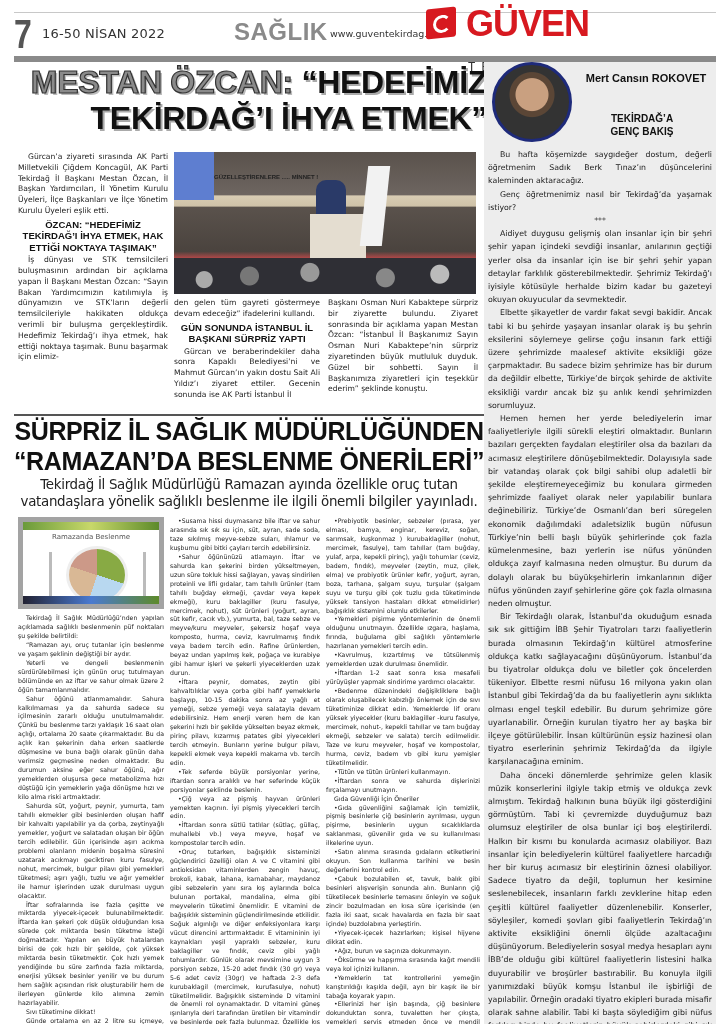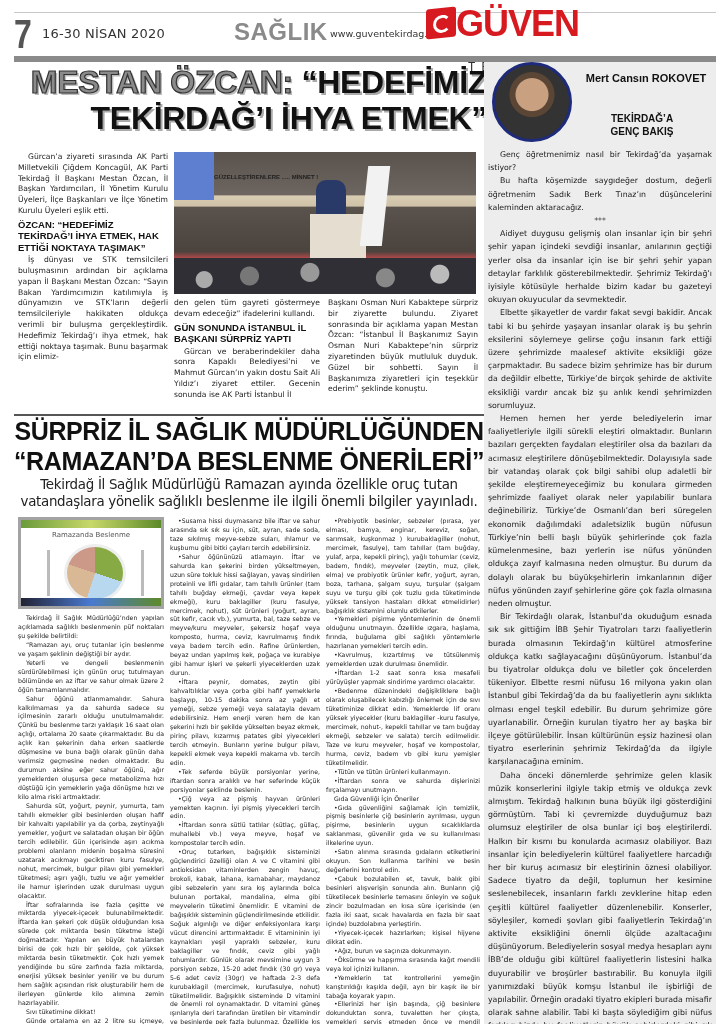--- a/index.html
+++ b/index.html
@@ -8,48 +8,48 @@
   
   .topline { position: absolute; left: 14px; right: 0; top: 12px; height: 1px; background: #c8c8c8; }
   .hdr { position: absolute; left: 14px; top: 14px; width: 702px; height: 38px; }
   .pagenum { position: absolute; left: 0; top: 0; font: bold 40px/40px "Liberation Sans", sans-serif; color: #555; transform: scaleX(0.8); transform-origin: left; }
   .hdate { position: absolute; left: 28px; top: 12px; font: 13px "DejaVu Sans", sans-serif; color: #333; letter-spacing: 0.2px; }
   .section { position: absolute; left: 220px; top: 4px; font: bold 24px "Liberation Sans", sans-serif; color: #8a8a8a; letter-spacing: 0.5px; }
   .url { position: absolute; left: 316px; top: 14px; font: 9.5px "DejaVu Sans", sans-serif; color: #333; }
   .logo { position: absolute; left: 400px; top: -6px; width: 302px; height: 50px; }
   .logo-flag { position: absolute; left: 12px; top: 0; width: 30px; height: 30px; background: #d71920; transform: skewY(-6deg); border-radius: 3px; }
   .logo-flag::after { content: ""; position: absolute; left: 7px; top: 7px; width: 12px; height: 12px; border-radius: 50%; border: 3px solid #fff; border-right-color: transparent; }
-  .logo-word { position: absolute; left: 42px; top: -2px; font: bold 36px/36px "Liberation Sans", sans-serif; color: #d71920; letter-spacing: -1px; }
+  .logo-word { position: absolute; left: 42px; top: -2px; font: bold 36px/36px "Liberation Sans", sans-serif; color: #d71920; letter-spacing: -1px; padding-left: 10px; }
   .logo-sub { position: absolute; left: 54px; top: 36px; font: 12px "DejaVu Sans Mono", monospace; color: #333; letter-spacing: 6px; margin-top: 16px; }
   .hdr-rule { position: absolute; left: 14px; right: 0; top: 56px; height: 6px; background: #8a8a8a; }
 
   
   .hl1 { position: absolute; left: 22px; top: 64px; width: 465px; text-align: right; font: 900 32px/36px "Liberation Sans", sans-serif; letter-spacing: -0.3px; }
   .hl1 .g { color: #8a8a8a; -webkit-text-stroke: 1.2px #333; text-shadow: 2px 2px 0 #bbb; }
   .hl1 .b { color: #111; text-shadow: 2px 2px 0 #aaa; }
 
   
   .col { position: absolute; font: 7.6px/10.8px "DejaVu Sans", sans-serif; text-align: justify; color: #222; }
   .col p { text-indent: 10px; }
-  .col .sub { text-indent: 0; text-align: left; font: bold 9.5px/11.5px "Liberation Sans", sans-serif; color: #111; margin: 2px 0; }
+  .col .sub { text-indent: 0; text-align: center; font: bold 9.5px/11.5px "Liberation Sans", sans-serif; color: #111; margin: 2px 0; }
   .photo1 { position: absolute; left: 174px; top: 152px; width: 302px; height: 142px; background: linear-gradient(180deg, #5a524c 0%, #6d6560 30%, #d8ccb3 31%, #cfc2a8 38%, #5a524c 39%, #4a433e 70%, #b64848 75%, #7a6c66 100%); overflow: hidden; }
   .photo1 .screen { position: absolute; left: 0; top: 0; width: 40px; height: 48px; background: #5e7ed0; }
   .photo1 .banner { position: absolute; left: 40px; top: 22px; width: 120px; font: bold 6px "Liberation Sans", sans-serif; color: #222; }
   .photo1 .podium { position: absolute; left: 136px; top: 62px; width: 56px; height: 80px; background: #e4ddd0; }
   .photo1 .speaker { position: absolute; left: 142px; top: 28px; width: 30px; height: 38px; background: #2a3a68; border-radius: 10px 10px 2px 2px; }
   .photo1 .flag { position: absolute; left: 190px; top: 14px; width: 22px; height: 80px; background: #f2f2f2; transform: skewX(-6deg); }
   .photo1 .crowd { position: absolute; left: 0; bottom: 0; width: 100%; height: 36px; background: radial-gradient(circle at 10% 60%, #aaa 8px, transparent 9px), radial-gradient(circle at 25% 50%, #777 9px, transparent 10px), radial-gradient(circle at 45% 40%, #999 9px, transparent 10px), radial-gradient(circle at 70% 55%, #888 9px, transparent 10px), radial-gradient(circle at 88% 45%, #bbb 9px, transparent 10px), #2f2f35; }
 
   .sep1 { position: absolute; left: 14px; top: 414px; width: 470px; height: 2px; background: #555; }
 
   
   .hl2 { position: absolute; left: 14px; top: 416px; width: 470px; text-align: center; font: 900 25px/30px "Liberation Sans", sans-serif; color: #111; letter-spacing: -0.4px; }
   .deck { position: absolute; left: 14px; top: 476px; width: 470px; text-align: center; font: 13.4px/17px "DejaVu Sans", sans-serif; color: #222; letter-spacing: -0.3px; }
 
-  .photo2 { position: absolute; left: 18px; top: 517px; width: 146px; height: 92px; background: #fff; border: 3px solid #a3a3a3; overflow: hidden; }
+  .photo2 { position: absolute; left: 18px; top: 517px; width: 146px; height: 92px; background: #fff; border: 5px solid #a3a3a3; overflow: hidden; }
   .photo2 .topbar { position: absolute; left: 0; top: 0; width: 100%; height: 8px; background: linear-gradient(90deg, #6a9a3a, #c8d86a, #5d8a2a); }
   .photo2 .botbar { position: absolute; left: 0; bottom: 0; width: 100%; height: 8px; background: linear-gradient(90deg, #223, #4a7ad0, #5d8a2a); }
   .photo2 .ttl { position: absolute; left: 0; top: 11px; width: 100%; text-align: center; font: 7px "DejaVu Sans", sans-serif; color: #555; }
   .photo2 .plate { position: absolute; left: 43px; top: 24px; width: 62px; height: 58px; border-radius: 50%; background: conic-gradient(#8a4 0 30%, #b8d8f0 30% 55%, #d9b895 55% 80%, #c98 80% 100%); border: 3px solid #eee; }
   .photo2 .fork { position: absolute; left: 26px; top: 30px; width: 3px; height: 46px; background: #bbb; }
   .photo2 .knife { position: absolute; left: 120px; top: 30px; width: 3px; height: 46px; background: #bbb; }
 
   .col2 { font: 6.2px/8.95px "DejaVu Sans", sans-serif; color: #222; }
   .col2 p { text-indent: 8px; }
 
@@ -61,21 +61,21 @@
   .opbody { position: absolute; left: 488px; top: 148px; width: 224px; font: 7.8px/13.2px "DejaVu Sans", sans-serif; text-align: justify; color: #1a1a1a; }
   .opbody p { text-indent: 12px; }
   .opbody .stars { text-align: center; text-indent: 0; }
 </style>
 </head>
 <body>
 
 <div class="topline"></div>
 <div class="hdr">
   <span class="pagenum">7</span>
-  <span class="hdate">16-30 NİSAN 2020</span>
+  <span class="hdate">16-50 NİSAN 2022</span>
   <span class="section">SAĞLIK</span>
   <span class="url">www.guventekirdag.com</span>
   <div class="logo">
     <span class="logo-flag"></span>
     <span class="logo-word">GÜVEN</span>
     <span class="logo-sub">TEKİRDAĞ</span>
   </div>
 </div>
 <div class="hdr-rule"></div>
 
@@ -170,22 +170,22 @@
 </div>
 
 <div class="op"></div>
 <div class="avatar"></div>
 <div class="author">Mert Cansın ROKOVET</div>
 <div class="coltitle">
   <div>TEKİRDAĞ’A</div>
   <div>GENÇ BAKIŞ</div>
 </div>
 <div class="opbody">
+  <p>Bu hafta köşemizde saygıdeğer dostum, değerli öğretmenim Sadık Berk Tınaz’ın düşüncelerini kaleminden aktaracağız.</p>
   <p>Genç öğretmenimiz nasıl bir Tekirdağ’da yaşamak istiyor?</p>
-  <p>Bu hafta köşemizde saygıdeğer dostum, değerli öğretmenim Sadık Berk Tınaz’ın düşüncelerini kaleminden aktaracağız.</p>
   <p class="stars">***</p>
   <p>Aidiyet duygusu gelişmiş olan insanlar için bir şehri şehir yapan içindeki sevdiği insanlar, anılarının geçtiği yerler olsa da insanlar için ise bir şehri şehir yapan detaylar farklılık gösterebilmektedir. Şehrimiz Tekirdağ’ı iyisiyle kötüsüyle herhalde bizim kadar bu gazeteyi okuyan okuyucular da sevmektedir.</p>
   <p>Elbette şikayetler de vardır fakat sevgi bakidir. Ancak tabi ki bu şehirde yaşayan insanlar olarak iş bu şehrin eksilerini söylemeye gelirse çoğu insanın fark ettiği üzere şehrimizde maalesef aktivite eksikliği göze çarpmaktadır. Bu sadece bizim şehrimize has bir durum da değildir elbette, Türkiye’de birçok şehirde de aktivite eksikliği vardır ancak biz şu anlık kendi şehrimizden sorumluyuz.</p>
   <p>Hemen hemen her yerde belediyelerin imar faaliyetleriyle ilgili sürekli eleştiri olmaktadır. Bunların bazıları gerçekten faydaları eleştiriler olsa da bazıları da acımasız eleştirilere dönüşebilmektedir. Dolayısıyla sade bir vatandaş olarak çok bilgi sahibi olup adaletli bir şekilde eleştiremeyeceğimiz bu konulara girmeden şehrimizde faaliyet olarak neler yapılabilir bunlara değinebiliriz. Türkiye’de Osmanlı’dan beri süregelen ekonomik dağılımdaki adaletsizlik bugün nüfusun Türkiye’nin belli başlı büyük şehirlerinde çok fazla kümelenmesine, bazı yerlerin ise nüfus yönünden oldukça zayıf kalmasına neden olmuştur. Bu durum da dolaylı olarak bu büyükşehirlerin imkanlarının diğer nüfus yönünden zayıf şehirlerine göre çok fazla olmasına neden olmuştur.</p>
   <p>Bir Tekirdağlı olarak, İstanbul’da okuduğum esnada sık sık gittiğim İBB Şehir Tiyatroları tarzı faaliyetlerin burada olmasının Tekirdağ’ın kültürel atmosferine oldukça katkı sağlayacağını düşünüyorum. İstanbul’da bu tiyatrolar oldukça dolu ve biletler çok öncelerden tükeniyor. Elbette resmi nüfusu 16 milyona yakın olan İstanbul gibi Tekirdağ’da da bu faaliyetlerin aynı sıklıkta olması engel teşkil edebilir. Bu durum şehrimize göre uyarlanabilir. Örneğin kurulan tiyatro her ay başka bir ilçeye götürülebilir. İnsan kültürünün eşsiz hazinesi olan tiyatro eserlerinin şehrimiz Tekirdağ’da da ilgiyle karşılanacağına eminim.</p>
   <p>Daha önceki dönemlerde şehrimize gelen klasik müzik konserlerini ilgiyle takip etmiş ve oldukça zevk almıştım. Tekirdağ halkının buna büyük ilgi gösterdiğini görmüştüm. Tabi ki çevremizde duyduğumuz bazı olumsuz eleştiriler de olsa bunlar içi boş eleştirilerdi. Halkın bir kısmı bu konularda acımasız olabiliyor. Bazı insanlar için belediyelerin kültürel faaliyetlere harcadığı her bir kuruş acımasız bir eleştirinin öznesi olabiliyor. Sadece tiyatro da değil, toplumun her kesimine seslenebilecek, insanların farklı zevklerine hitap eden çeşitli kültürel faaliyetler düzenlenebilir. Konserler, söyleşiler, komedi şovları gibi faaliyetlerin Tekirdağ’ın aktivite eksikliğini önemli ölçüde azaltacağını düşünüyorum. Belediyelerin sosyal medya hesapları aynı İBB’de olduğu gibi kültürel faaliyetlerin listesini halka duyurabilir ve broşürler bastırabilir.  Bu konuyla ilgili yanımızdaki büyük komşu İstanbul ile işbirliği de yapılabilir. Örneğin oradaki tiyatro ekipleri burada misafir olarak sahne alabilir. Tabi ki başta söylediğim gibi nüfus farkları bizde bu faaliyetlerin büyük şehirlerdeki gibi sık yapılmasına engel olabilir, ancak hiç yapılmaz diye bir durum da asla söz konusu değildir. Unutmamalıyız ki Tekirdağ yüz sene öncesinde bile opera etkinliklerine ev sahipliği yapan bir kentmiş.</p>
 
 </div>
 
 </body></html>

